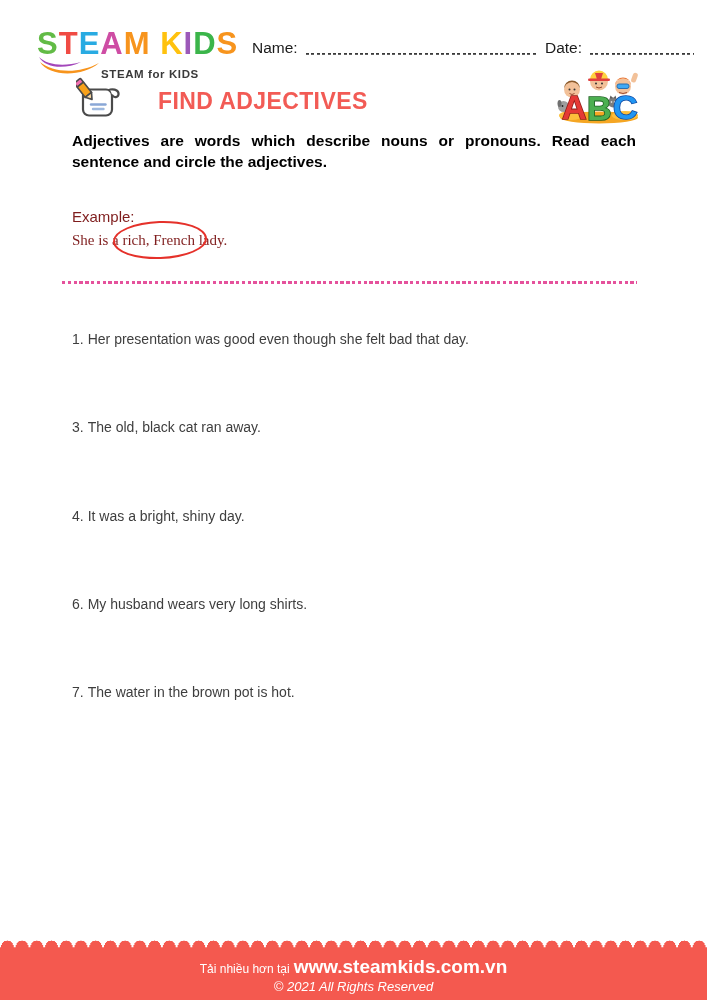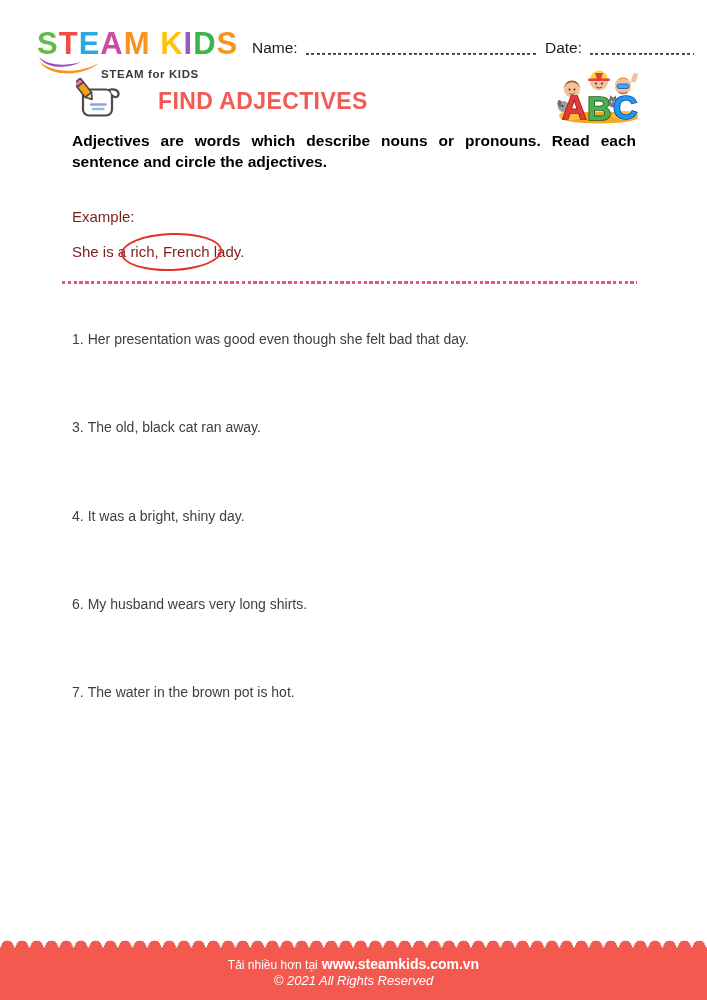--- a/index.html
+++ b/index.html
@@ -27,41 +27,41 @@
   .title-icon { position:absolute; left:0; top:10px; width:46px; height:43px; }
   .page-title { position:absolute; left:54px; top:22px; font-size:23px; font-weight:800; letter-spacing:0.4px; color:#f25b55;margin-left:28px; }
   .abc-art { position:absolute; right:0; top:0; width:85px; height:58px; }
 
   
   .instructions { position:absolute; left:72px; right:71px; top:130px; font-size:15.5px; line-height:1.38; font-weight:700; color:#000000; text-align:justify; text-align-last:left; }
 
   
   .example { position:absolute; left:72px; top:207px; font-size:15px; color:#7f1d1d; line-height:1.38; }
   .example-label { display:block; }
-  .example-sentence { display:block; margin-top:14px; }
+  .example-sentence { display:block; margin-top:2px;font-family:Liberation Serif, serif; }
   .circled { position:relative; display:inline-block; }
   .circled::after { content:""; position:absolute; left:-9px; right:-13px; top:-9px; bottom:-8px;
     border:2.6px solid #e5312a; border-radius:50%; transform:rotate(-2deg); pointer-events:none; }
 
   
   .separator { position:absolute; left:62px; right:70px; top:281px; height:3.2px;
     background-image:repeating-linear-gradient(to right,#e5519c 0 3.4px, transparent 3.4px 5.8px); }
 
   
   .sentence-list { position:absolute; left:72px; right:30px; top:330px; }
   .sentence-item { height:88.35px; font-size:14px; color:#3e3e3e; line-height:1.35; }
   .sentence-number { margin-right:4px; }
 
   
   .footer { position:absolute; left:0; right:0; bottom:0; height:49px; background:#f4594f; color:#ffffff; text-align:center; }
   .footer::before { content:""; position:absolute; bottom:100%; left:0; right:0; height:11px;
     background-image:radial-gradient(ellipse 7.4px 10.6px at 50% 100%, #f4594f 98%, rgba(244,89,79,0) 100%);
     background-size:14.73px 11px; background-repeat:repeat-x; background-position:0 bottom; }
   .footer-line1 { padding-top:5px; font-size:12px; }
-  .footer-site { font-size:14px; font-weight:700; margin-left:4px; }
+  .footer-site { font-size:19px; font-weight:700; margin-left:4px; }
   .footer-line2 { font-size:13px; font-style:italic; margin-top:1px; font-family:"Liberation Sans", sans-serif; }
 </style>
 </head>
 <body>
 
 <div class="page">
 
   <div class="logo">
     <div class="logo-letters"><span style="color: rgb(98, 187, 70);">S</span><span style="color: rgb(240, 75, 68);">T</span><span style="color: rgb(41, 171, 226);">E</span><span style="color: rgb(206, 77, 164);">A</span><span style="color: rgb(247, 148, 29);">M</span><span style="color: rgb(0, 0, 0);"> </span><span style="color: rgb(255, 194, 14);">K</span><span style="color: rgb(156, 89, 184);">I</span><span style="color: rgb(59, 181, 74);">D</span><span style="color: rgb(247, 148, 29);">S</span></div>
     <div class="logo-bottom">

